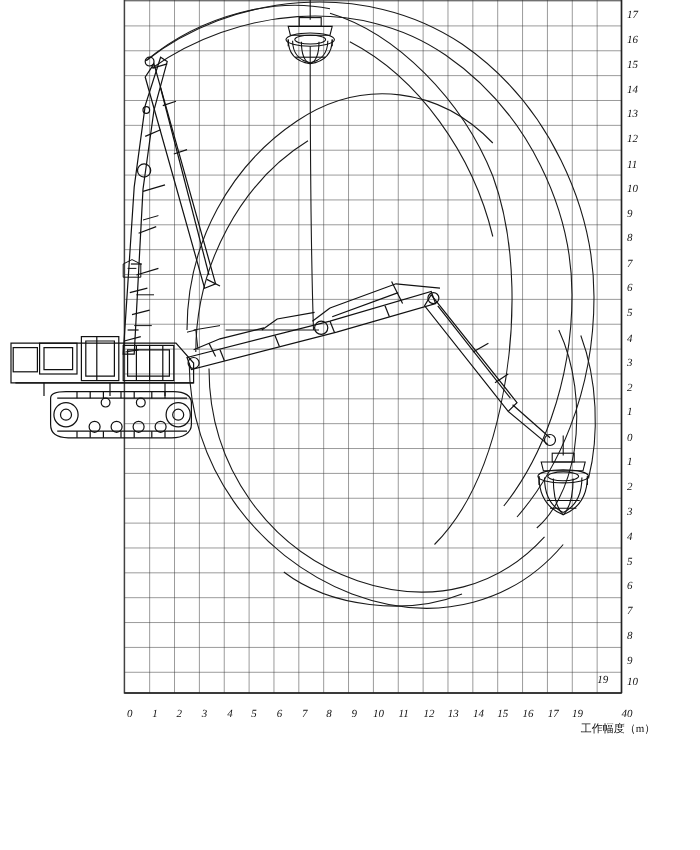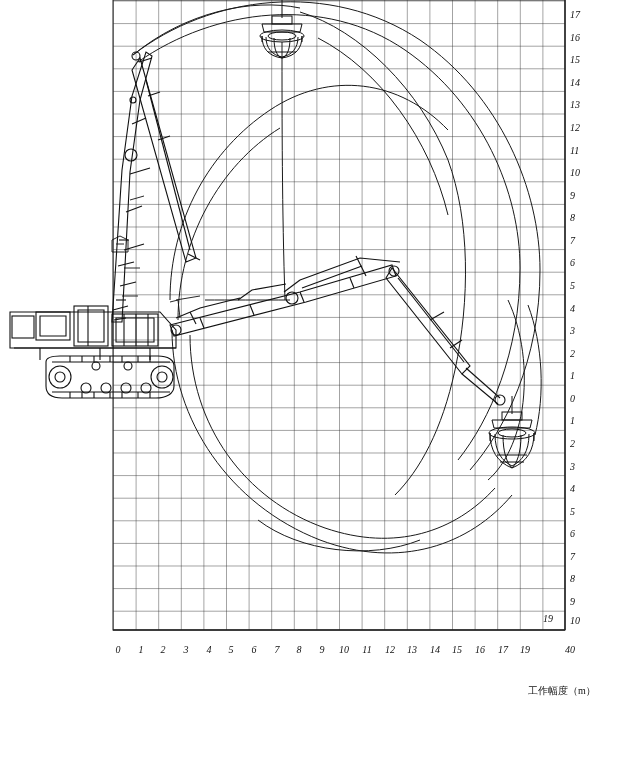--- a/index.html
+++ b/index.html
@@ -271,15 +271,15 @@
   <div class="axis-label y-label" style="left:570px; top:443px;">2</div>
   <div class="axis-label y-label" style="left:570px; top:466px;">3</div>
   <div class="axis-label y-label" style="left:570px; top:488px;">4</div>
   <div class="axis-label y-label" style="left:570px; top:511px;">5</div>
   <div class="axis-label y-label" style="left:570px; top:533px;">6</div>
   <div class="axis-label y-label" style="left:570px; top:556px;">7</div>
   <div class="axis-label y-label" style="left:570px; top:578px;">8</div>
   <div class="axis-label y-label" style="left:570px; top:601px;">9</div>
   <div class="axis-label y-label" style="left:570px; top:620px;">10</div>
 
-  <div class="caption" style="left:528px; top:684px;">工作幅度（m）</div>
+  <div class="caption" style="left:528px; top:655px;">工作幅度（m）</div>
 
 </div>
 
 </body></html>

